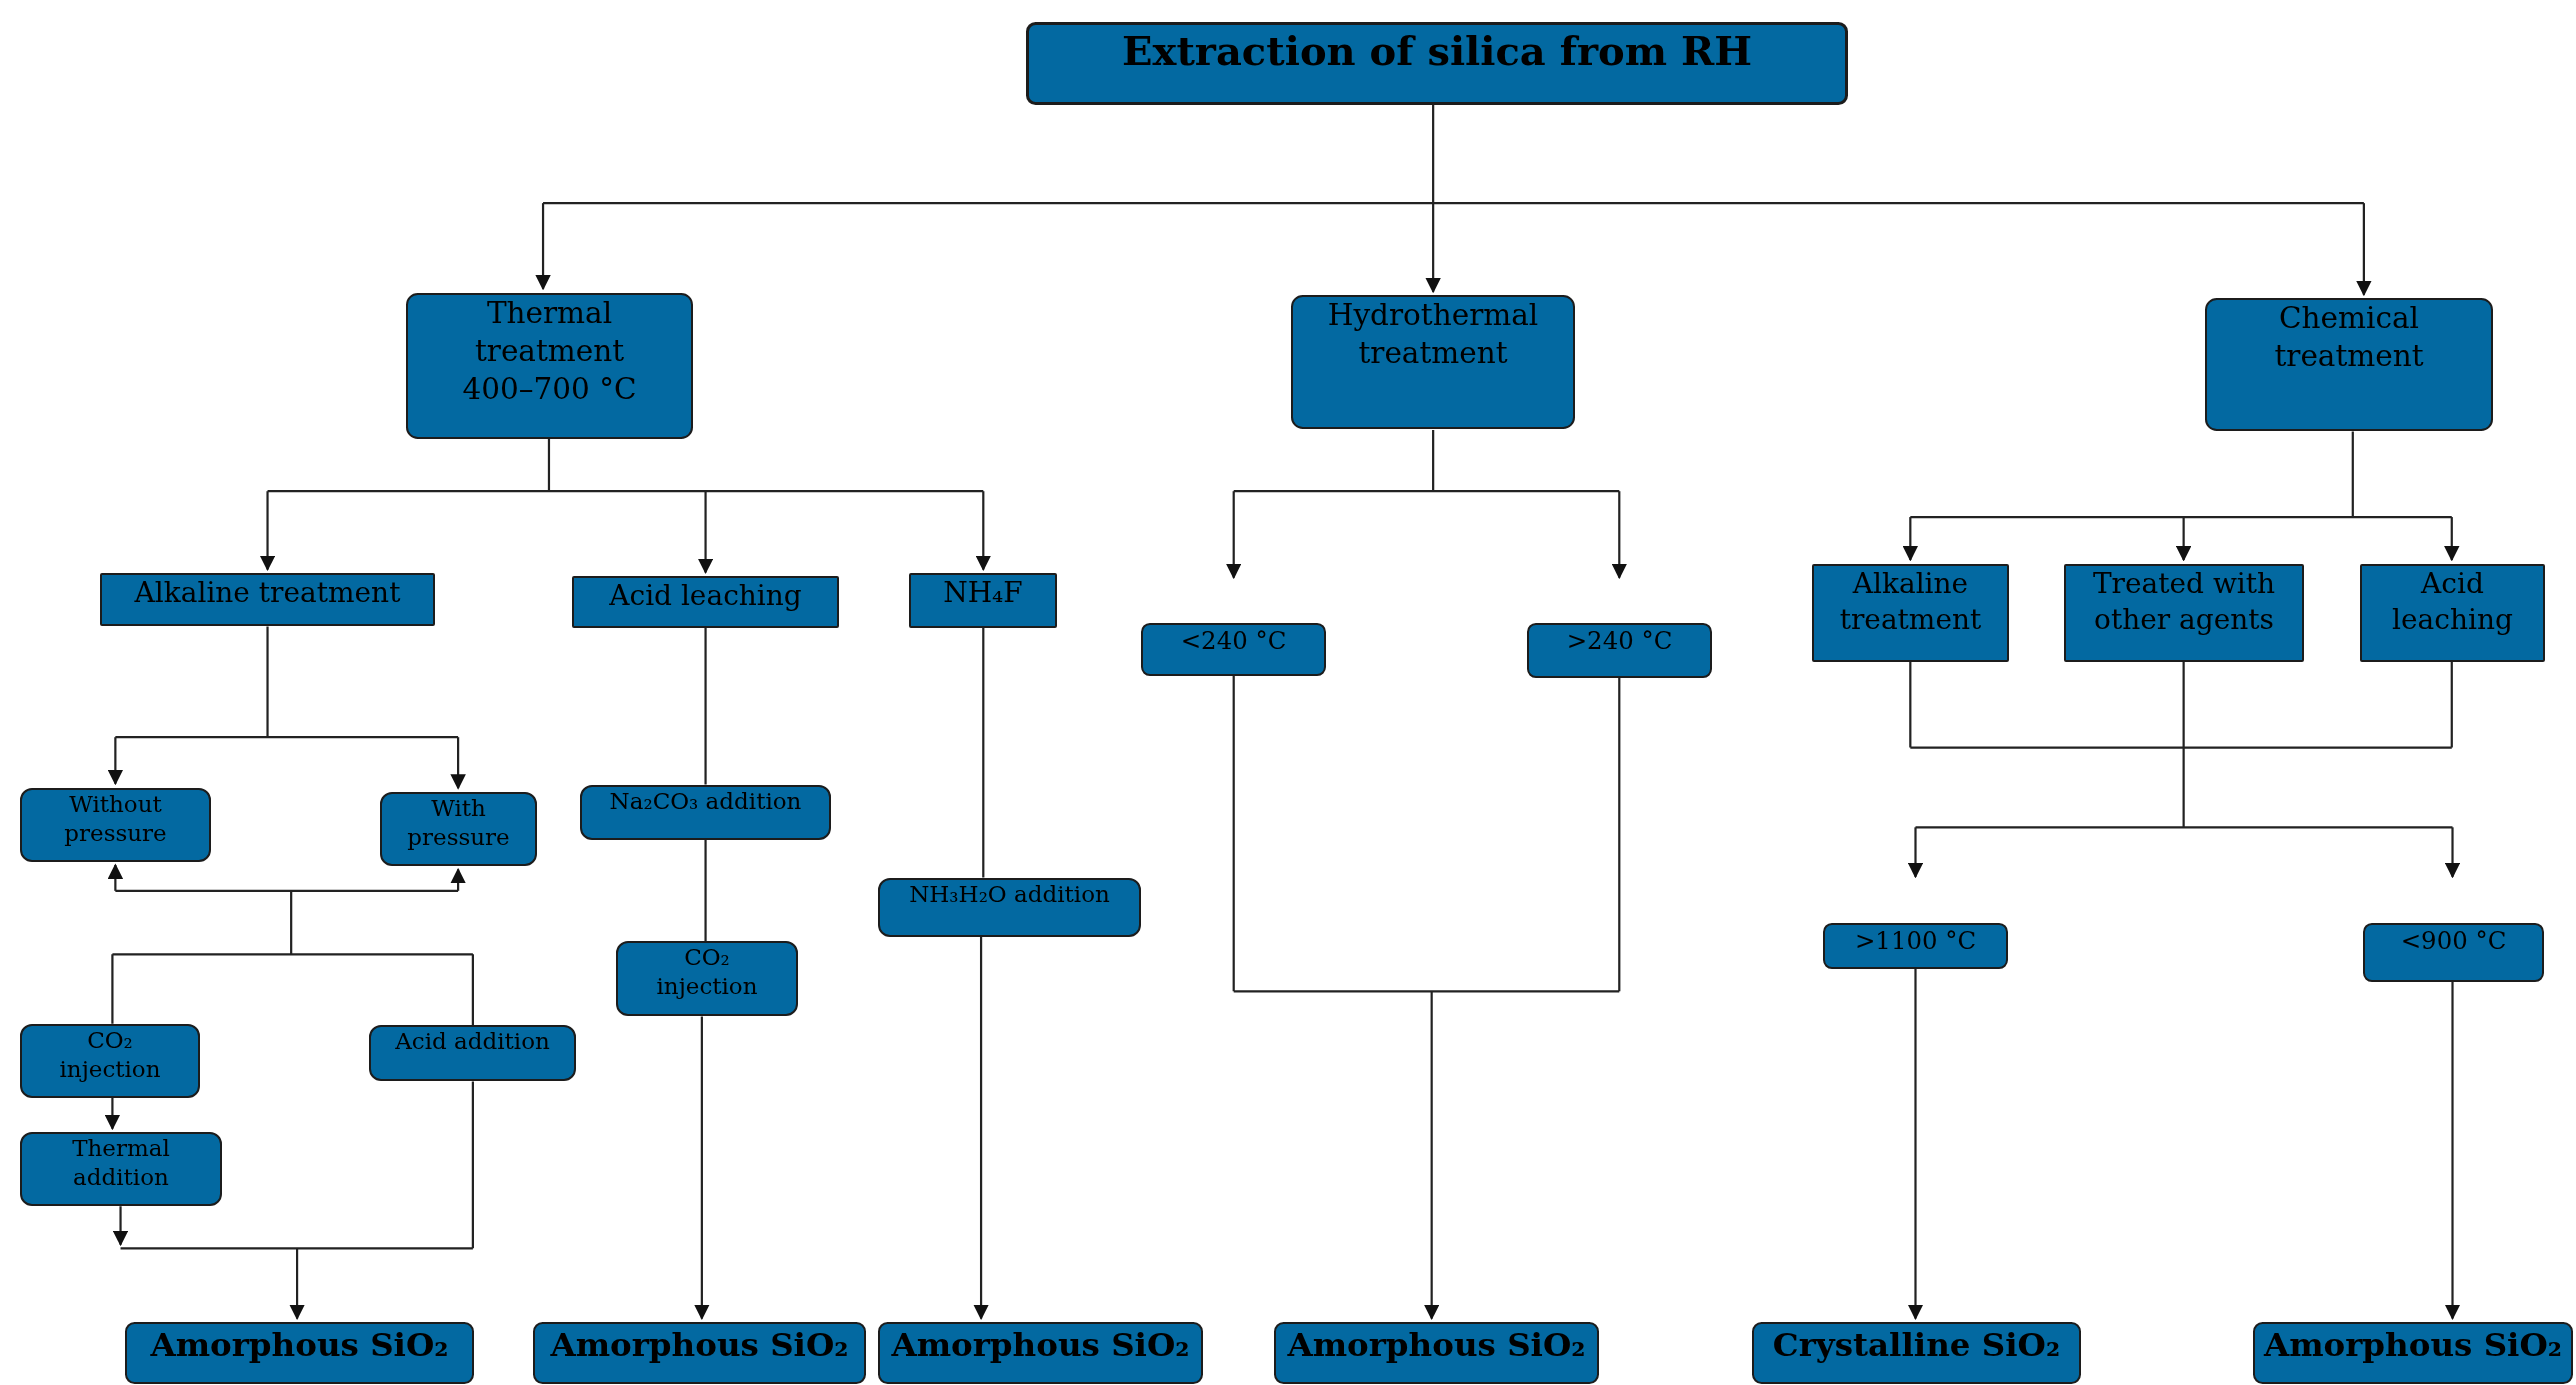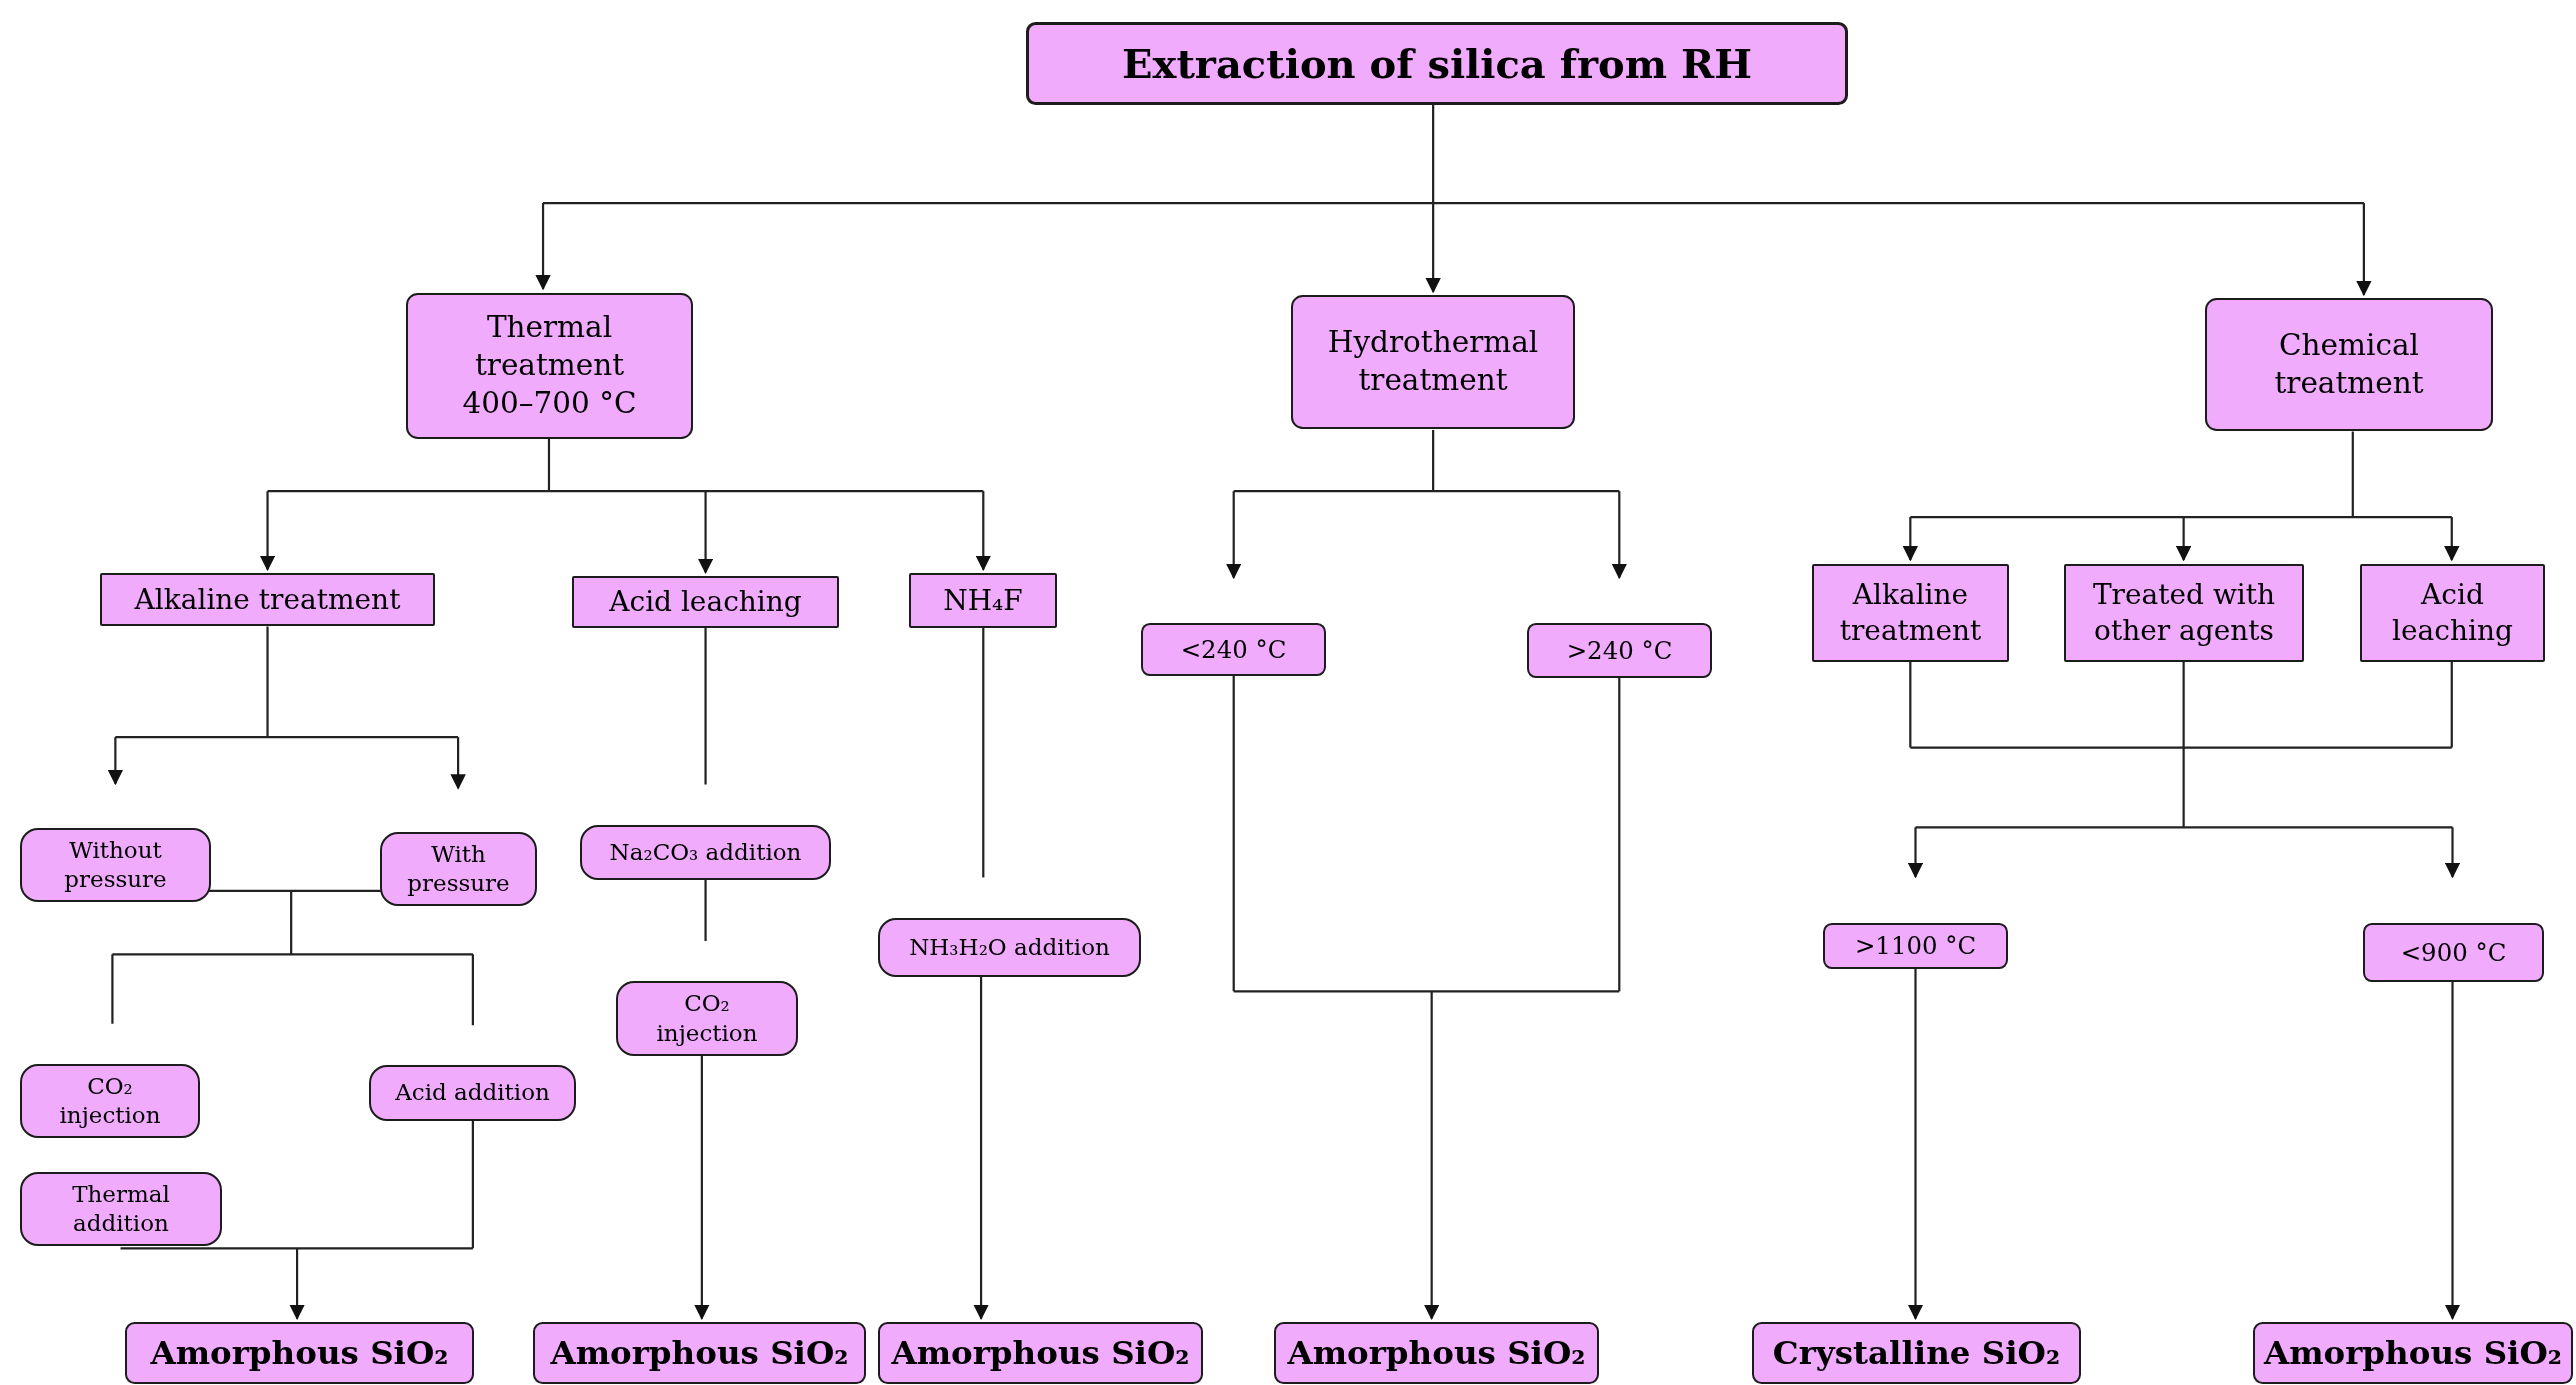--- a/index.html
+++ b/index.html
@@ -8,34 +8,34 @@
     width:2576px;height:1385px;
     background:#ffffff;
     font-family:"DejaVu Serif","Liberation Serif",serif;
     color:#000;
     overflow:hidden;
   }
   #wires{position:absolute;left:0;top:0;width:2576px;height:1385px;}
   .node{
     position:absolute;
     box-sizing:border-box;
-    background:#f0abfc;
+    background:#0369a1;
     border:2.2px solid #1c1c1c;
     border-radius:11.8px;
     display:flex;flex-direction:column;
-    align-items:center;justify-content:center;
+    align-items:center;
     text-align:center;
     line-height:1.28;
     white-space:nowrap;
   }
   .t-xl{font-size:40px;font-weight:bold;border-width:3px;border-radius:9.6px;}
   .t-lg{font-size:29.5px;}
   .t-md{font-size:28px;border-radius:2px;}
   .t-sm{font-size:24.4px;border-radius:8.9px;margin-top:42px;}
-  .t-xs{font-size:23px;border-radius:18px;margin-top:40px;}
+  .t-xs{font-size:23px;border-radius:12px;}
   .t-out{font-size:32.5px;font-weight:bold;border-radius:9.6px;}
 </style>
 </head>
 <body>
 
 <div id="canvas">
 
   <svg id="wires" viewBox="0 0 3487 1875" xmlns="http://www.w3.org/2000/svg">
     <defs>
       <marker id="arrow" viewBox="0 0 10 10" refX="9" refY="5" markerWidth="7" markerHeight="7" orient="auto-start-reverse">

